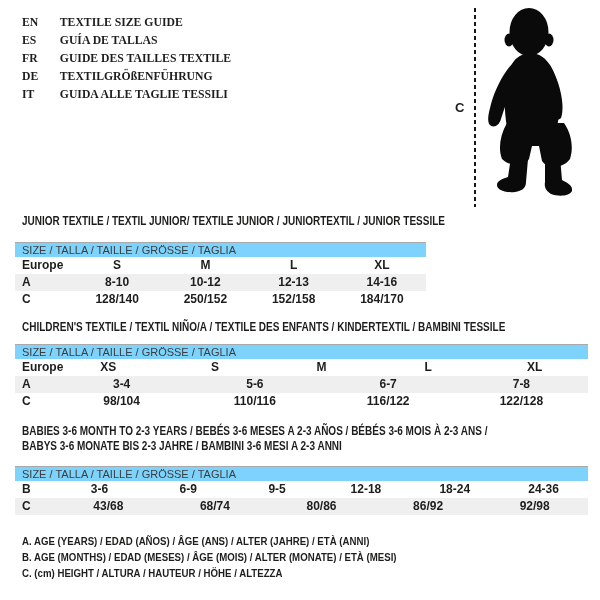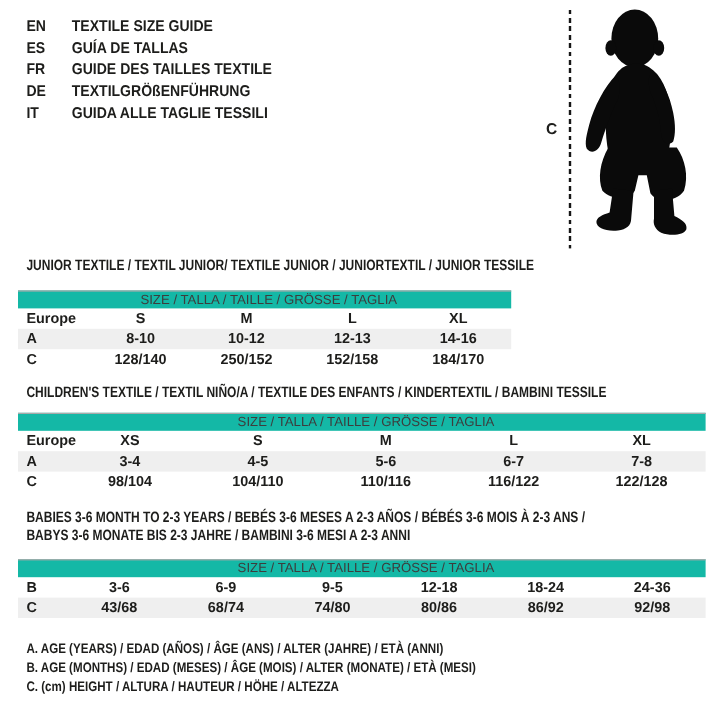--- a/index.html
+++ b/index.html
@@ -3,39 +3,39 @@
 <meta charset="utf-8">
 <style>
   html,body{margin:0;padding:0;}
   body{
     width:600px;height:600px;position:relative;overflow:hidden;
     background:#ffffff;color:#1d1d1b;
     font-family:"Liberation Sans",sans-serif;
     -webkit-font-smoothing:antialiased;
   }
   
-  .lang-list{position:absolute;left:22px;top:13px;}
+  .lang-list{position:absolute;left:22px;top:13px;font-family:Liberation Serif, serif;}
   .lang-row{height:18px;line-height:18px;font-weight:bold;font-size:13px;
     white-space:nowrap;transform:scaleX(0.9);transform-origin:0 50%;}
   .lang-code{display:inline-block;width:42px;}
   
   .height-line{position:absolute;left:474px;top:8px;width:2px;height:199px;
     background:repeating-linear-gradient(to bottom,#161616 0 4px,transparent 4px 7px);}
   .height-marker{position:absolute;left:455px;top:100px;font-size:13px;font-weight:bold;}
   .baby{position:absolute;left:486px;top:0;width:110px;height:210px;}
   
   .tbl-title{position:absolute;left:22px;font-size:12.5px;font-weight:bold;
     white-space:nowrap;transform:scaleX(0.8);transform-origin:0 0;line-height:15px;}
   .tbl-title .line{display:block;}
   
   .tbl{position:absolute;left:15px;font-size:12px;}
   .tbl.w1{width:411px;}
   .tbl.w2{width:573px;}
-  .tbl-head{height:14px;line-height:14px;background:#14b8a6;border-top:1px solid #a9a9a9;
-    padding-left:7px;color:#3d3d3d;font-size:11px;white-space:nowrap;text-align:center;}
+  .tbl-head{height:14px;line-height:14px;background:#7dd3fc;border-top:1px solid #a9a9a9;
+    padding-left:7px;color:#3d3d3d;font-size:11px;white-space:nowrap;}
   .tr{display:flex;height:17px;line-height:17px;font-weight:bold;}
   .tr.stripe{background:#efefef;}
   .tl{flex:0 0 auto;padding-left:7px;white-space:nowrap;overflow:visible;}
   .lblw1{width:51px;}
   .lblw2{width:33px;}
   .td{flex:1 1 0;text-align:center;white-space:nowrap;}
   
   .legend{position:absolute;left:22px;top:533px;}
   .legend-line{height:16px;line-height:16px;font-size:11.5px;font-weight:bold;
     white-space:nowrap;transform:scaleX(0.84);transform-origin:0 50%;}
@@ -112,29 +112,27 @@
       <span class="tl lblw2">Europe</span>
       <span class="td">XS</span>
       <span class="td">S</span>
       <span class="td">M</span>
       <span class="td">L</span>
       <span class="td">XL</span>
     </div>
     <div class="tr stripe">
       <span class="tl lblw2">A</span>
       <span class="td">3-4</span>
-      <span class="td">4-5</span>
       <span class="td">5-6</span>
       <span class="td">6-7</span>
       <span class="td">7-8</span>
     </div>
     <div class="tr">
       <span class="tl lblw2">C</span>
       <span class="td">98/104</span>
-      <span class="td">104/110</span>
       <span class="td">110/116</span>
       <span class="td">116/122</span>
       <span class="td">122/128</span>
     </div>
   </div>
 
   <div class="tbl-title" style="top:424px">
     <span class="line">BABIES 3-6 MONTH TO 2-3 YEARS / BEBÉS 3-6 MESES A 2-3 AÑOS / BÉBÉS 3-6 MOIS À 2-3 ANS /</span>
     <span class="line">BABYS 3-6 MONATE BIS 2-3 JAHRE / BAMBINI 3-6 MESI A 2-3 ANNI</span>
   </div>
@@ -146,21 +144,20 @@
       <span class="td">6-9</span>
       <span class="td">9-5</span>
       <span class="td">12-18</span>
       <span class="td">18-24</span>
       <span class="td">24-36</span>
     </div>
     <div class="tr stripe">
       <span class="tl lblw2">C</span>
       <span class="td">43/68</span>
       <span class="td">68/74</span>
-      <span class="td">74/80</span>
       <span class="td">80/86</span>
       <span class="td">86/92</span>
       <span class="td">92/98</span>
     </div>
   </div>
 
   <div class="legend">
     <div class="legend-line">A. AGE (YEARS) / EDAD (AÑOS) / ÂGE (ANS) / ALTER (JAHRE) / ETÀ (ANNI)</div>
     <div class="legend-line">B. AGE (MONTHS) / EDAD (MESES) / ÂGE (MOIS) / ALTER (MONATE) / ETÀ (MESI)</div>
     <div class="legend-line">C. (cm) HEIGHT / ALTURA / HAUTEUR / HÖHE / ALTEZZA</div>

